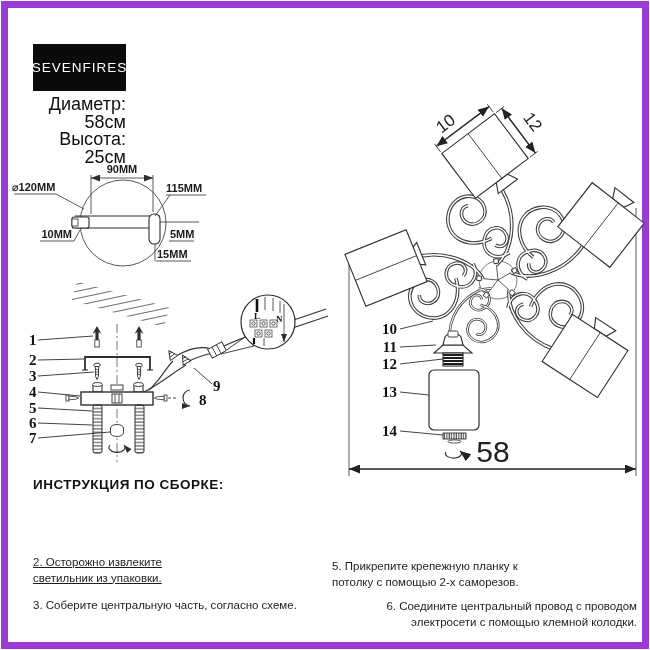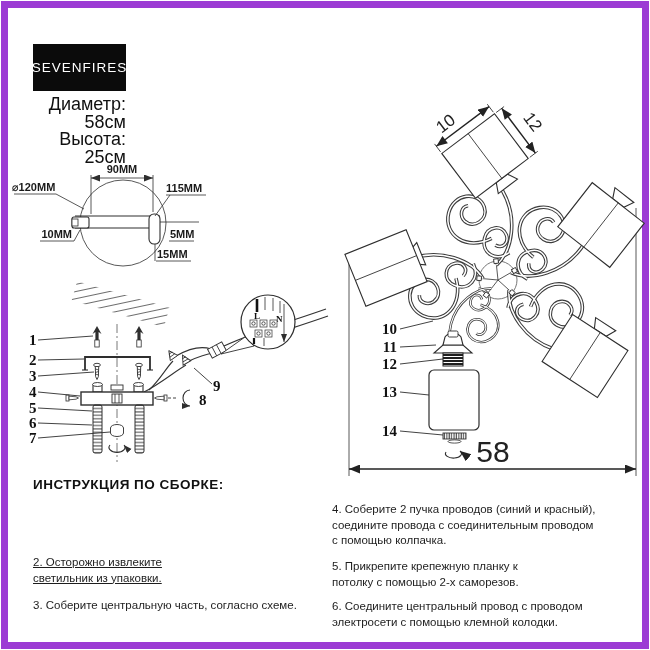--- a/index.html
+++ b/index.html
@@ -385,20 +385,17 @@
     <g>
       <line x1="16" y1="381" x2="303" y2="381" stroke="#222" stroke-width="1.5" marker-start="url(#a3s)" marker-end="url(#a3e)"></line>
       <text x="160" y="374" text-anchor="middle" class="bigdim">58</text>
     </g>
   </svg>
 
   <div class="abs instr-head" style="left:33px;top:477px;">ИНСТРУКЦИЯ ПО СБОРКЕ:</div>
   <div class="abs instr-item" style="left:33px;top:555px;width:290px;text-decoration:underline;">2. Осторожно извлеките
 светильник из упаковки.</div>
   <div class="abs instr-item" style="left:33px;top:598px;width:295px;">3. Соберите центральную часть, согласно схеме.</div>
-  <div class="abs instr-item" style="left:332px;top:502px;width:305px;">4. Соберите 2 пучка проводов (синий и красный),
-соедините провода с соединительным проводом
-с помощью колпачка.</div>
   <div class="abs instr-item" style="left:332px;top:559px;width:305px;">5. Прикрепите крепежную планку к
 потолку с помощью 2-х саморезов.</div>
-  <div class="abs instr-item" style="left:332px;top:599px;width:305px;">6. Соедините центральный провод с проводом
+  <div class="abs instr-item" style="left:332px;top:599px;width:305px;text-align:right;">6. Соедините центральный провод с проводом
 электросети с помощью клемной колодки.</div>
 </div>
 
 </body></html>

